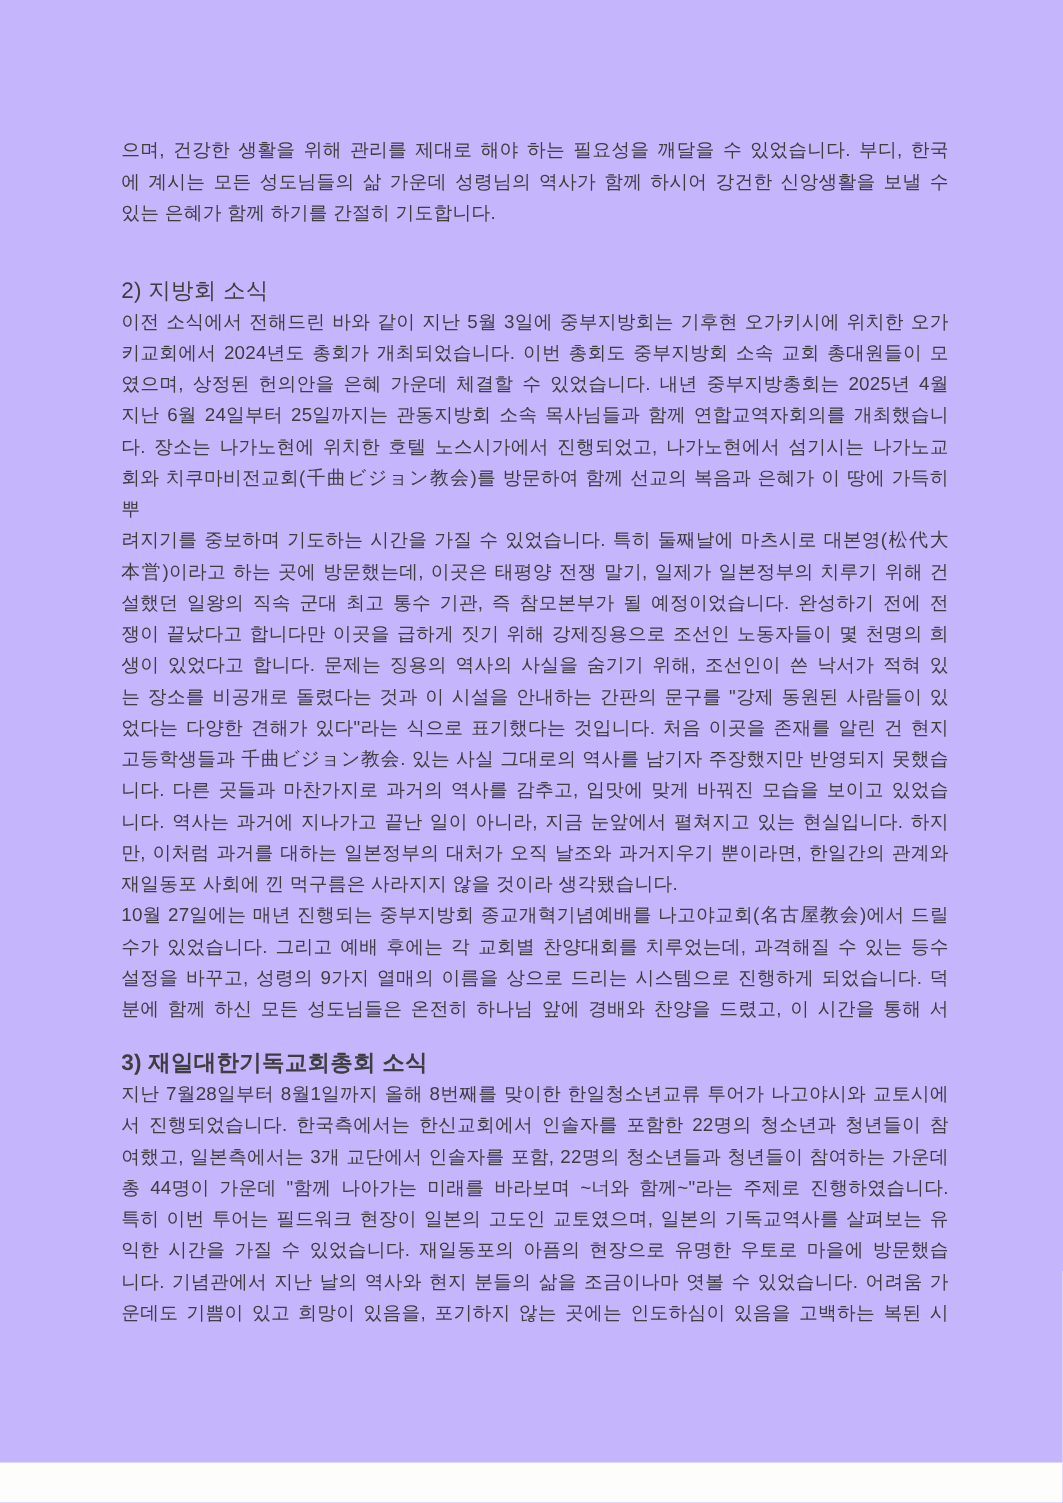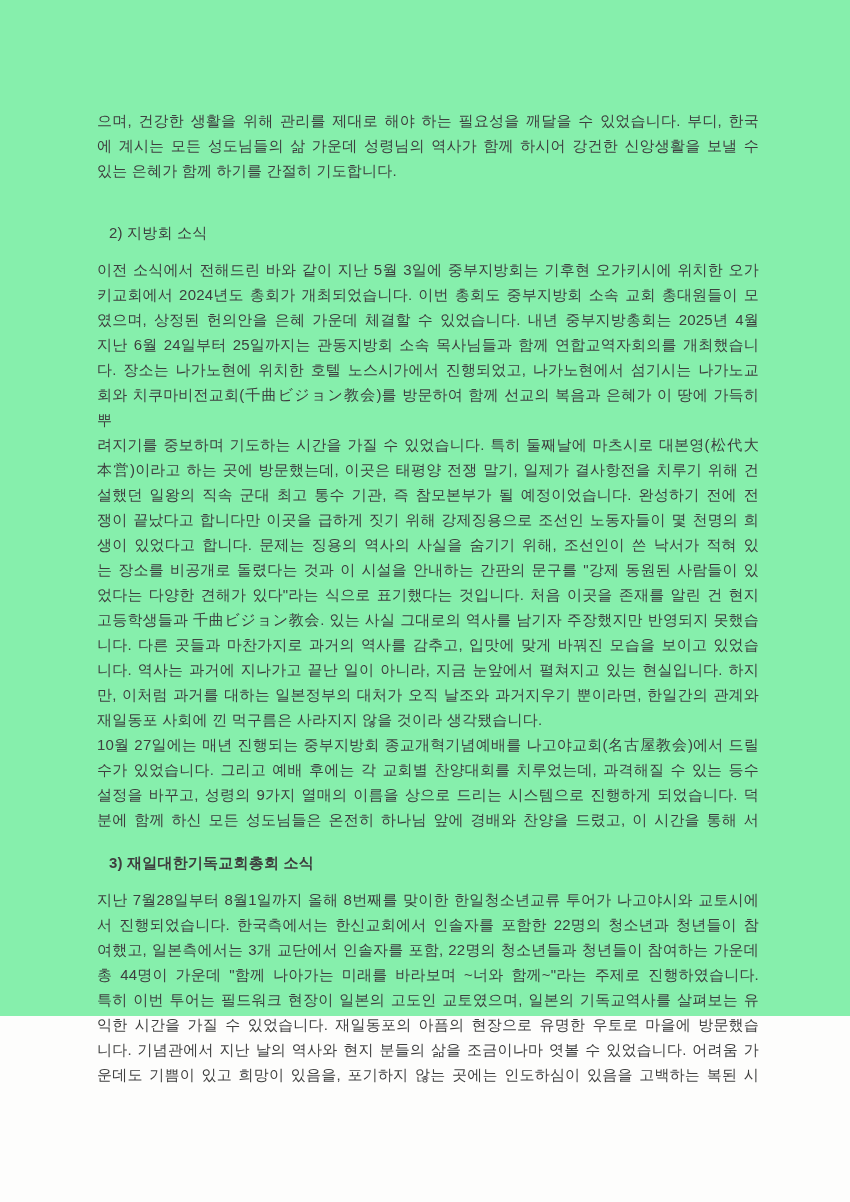--- a/index.html
+++ b/index.html
@@ -9,22 +9,22 @@
   body {
     width: 850px;
     height: 1202px;
     background: #fdfdfc;
     overflow: hidden;
     font-family: "Liberation Sans", "DejaVu Sans", sans-serif;
   }
   .page {
     position: relative;
     width: 850px;
-    height: 1016px;
-    background: #86efac;
+    height: 1170px;
+    background: #c4b5fd;
   }
   .content {
     position: absolute;
     left: 97px;
     top: 108px;
     width: 662px;
     color: #3e3e3e;
     font-size: 15px;
     -webkit-font-smoothing: antialiased;
   }
@@ -35,22 +35,22 @@
   .line {
     line-height: 25px;
     text-align: justify;
     text-align-last: justify;
     letter-spacing: 0.2px;
   }
   .line.para-end {
     text-align-last: left;
   }
   .heading {
-    margin: 12px;
-    font-size: 15px;
+    margin: 0;
+    font-size: 18px;
     font-weight: normal;
     line-height: 25px;
     letter-spacing: 0.2px;
     text-align: left;
   }
   .gap-before-s2 { margin-top: 37px; }
   .gap-before-s3 { margin-top: 18px; font-weight: bold; }
 </style>
 </head>
 <body>
@@ -70,21 +70,21 @@
       <div class="line">이전 소식에서 전해드린 바와 같이 지난 5월 3일에 중부지방회는 기후현 오가키시에 위치한 오가</div>
       <div class="line">키교회에서 2024년도 총회가 개최되었습니다.  이번 총회도 중부지방회 소속 교회 총대원들이 모</div>
       <div class="line">였으며, 상정된 헌의안을 은혜 가운데 체결할 수 있었습니다.  내년 중부지방총회는 2025년 4월</div>
     </div>
 
     <div class="para">
       <div class="line">지난 6월 24일부터 25일까지는 관동지방회 소속 목사님들과 함께 연합교역자회의를 개최했습니</div>
       <div class="line">다.  장소는 나가노현에 위치한 호텔 노스시가에서 진행되었고, 나가노현에서 섬기시는 나가노교</div>
       <div class="line">회와 치쿠마비전교회(千曲ビジョン教会)를 방문하여 함께 선교의 복음과 은혜가 이 땅에 가득히 뿌</div>
       <div class="line">려지기를 중보하며 기도하는 시간을 가질 수 있었습니다.  특히 둘째날에 마츠시로 대본영(松代大</div>
-      <div class="line">本営)이라고 하는 곳에 방문했는데, 이곳은 태평양 전쟁 말기, 일제가 결사항전을 치루기 위해 건</div>
+      <div class="line">本営)이라고 하는 곳에 방문했는데, 이곳은 태평양 전쟁 말기, 일제가 일본정부의 치루기 위해 건</div>
       <div class="line">설했던 일왕의 직속 군대 최고 통수 기관, 즉 참모본부가 될 예정이었습니다.  완성하기 전에 전</div>
       <div class="line">쟁이 끝났다고 합니다만 이곳을 급하게 짓기 위해 강제징용으로 조선인 노동자들이 몇 천명의 희</div>
       <div class="line">생이 있었다고 합니다.  문제는 징용의 역사의 사실을 숨기기 위해, 조선인이 쓴 낙서가 적혀 있</div>
       <div class="line">는 장소를 비공개로 돌렸다는 것과 이 시설을 안내하는 간판의 문구를 "강제 동원된 사람들이 있</div>
       <div class="line">었다는 다양한 견해가 있다"라는 식으로 표기했다는 것입니다. 처음 이곳을 존재를 알린 건 현지</div>
       <div class="line">고등학생들과 千曲ビジョン教会. 있는 사실 그대로의 역사를 남기자 주장했지만 반영되지 못했습</div>
       <div class="line">니다. 다른 곳들과 마찬가지로 과거의 역사를 감추고, 입맛에 맞게 바꿔진 모습을 보이고 있었습</div>
       <div class="line">니다. 역사는 과거에 지나가고 끝난 일이 아니라, 지금 눈앞에서 펼쳐지고 있는 현실입니다. 하지</div>
       <div class="line">만, 이처럼 과거를 대하는 일본정부의 대처가 오직 날조와 과거지우기 뿐이라면, 한일간의 관계와</div>
       <div class="line para-end">재일동포 사회에 낀 먹구름은 사라지지 않을 것이라 생각됐습니다.</div>

